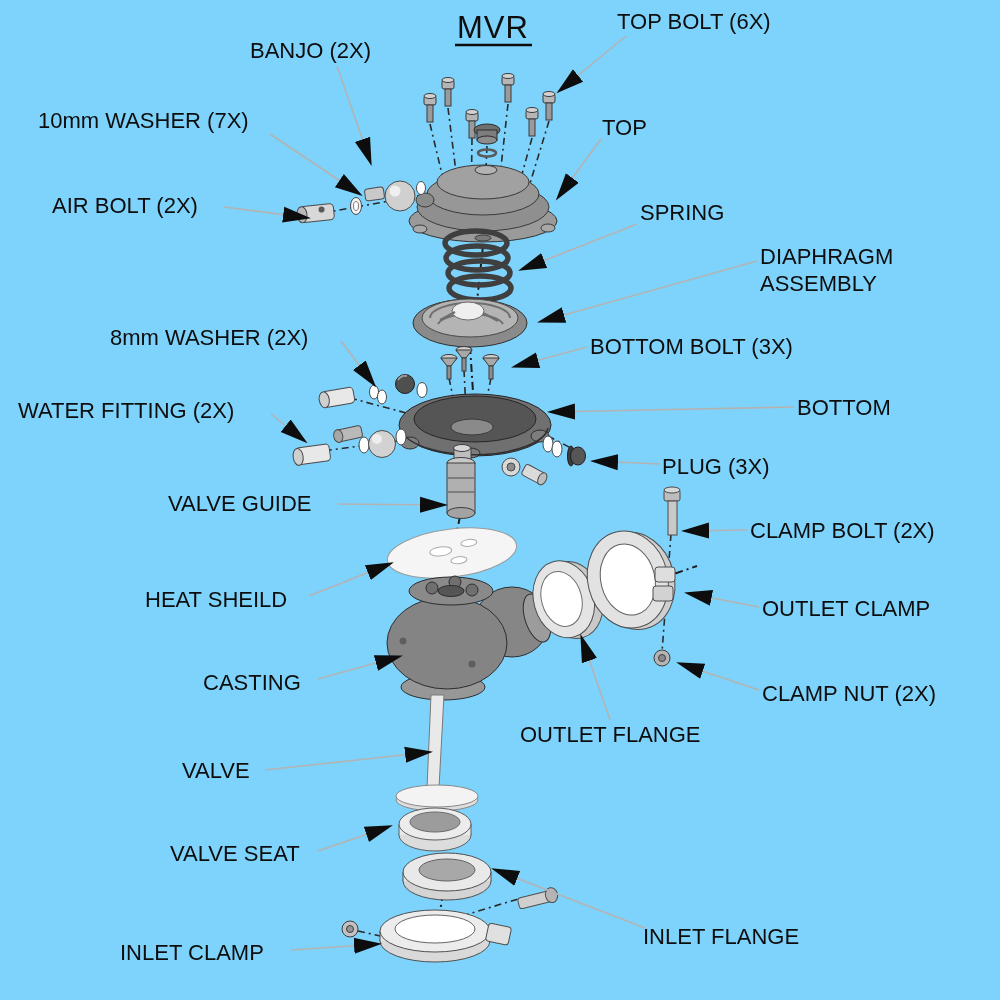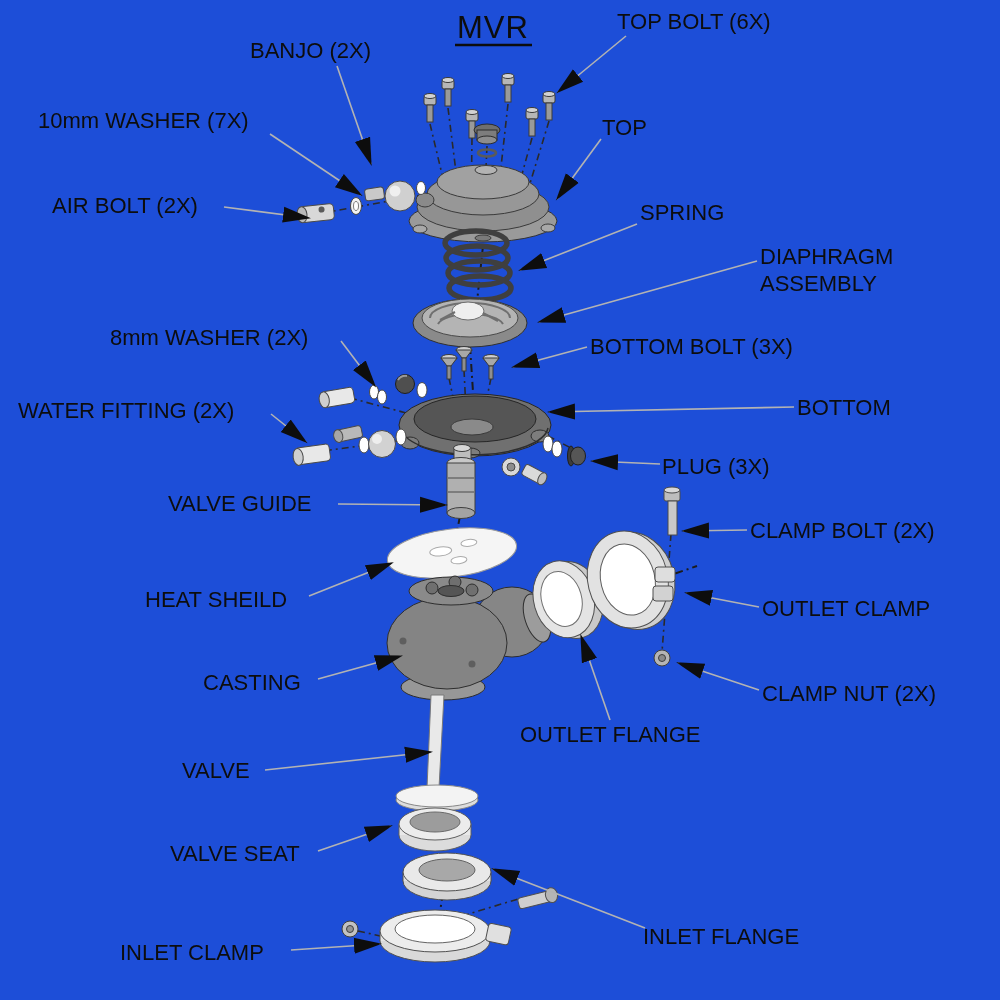--- a/index.html
+++ b/index.html
@@ -1,20 +1,20 @@
 <!DOCTYPE html>
 <html><head>
 <meta charset="utf-8">
 <title>MVR</title>
 <style>
   html, body { margin: 0; padding: 0; background: #ffffff; }
   #stage {
     position: relative;
     width: 1000px; height: 1000px;
-    background: #1d4ed8;
+    background: #7dd3fc;
     overflow: hidden;
   }
   svg text {
     font-family: "Liberation Sans", sans-serif;
     fill: #0d0d0d;
     font-size: 22px;
   }
   svg text.title-text { font-size: 31px; letter-spacing: 1px; }
   .leader { stroke: #b3b3b3; stroke-width: 1.6; fill: none; }
   .dashline { stroke: #1c1c1c; stroke-width: 2; fill: none; stroke-dasharray: 8 4 2 4; }

